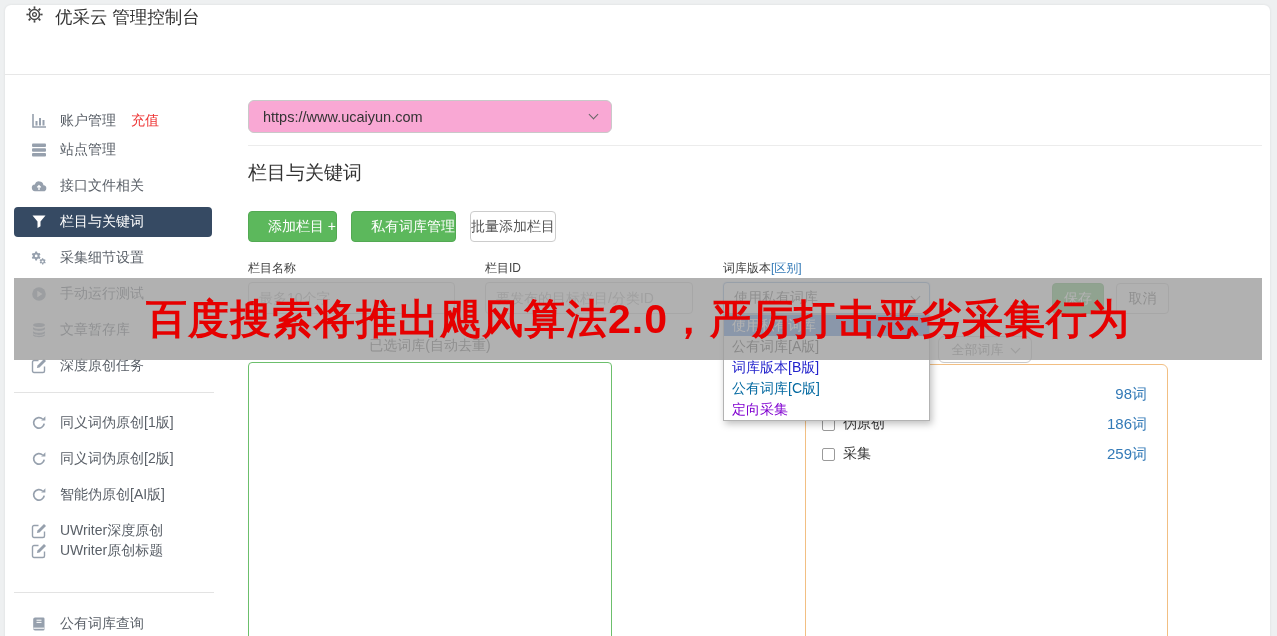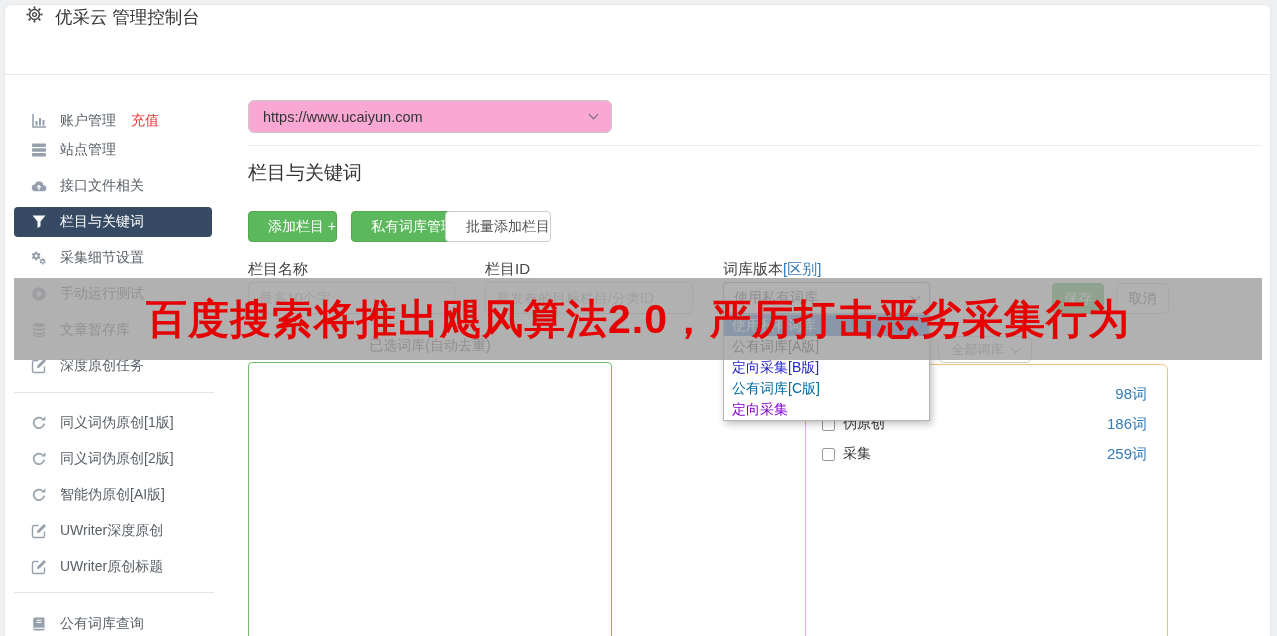--- a/index.html
+++ b/index.html
@@ -24,21 +24,21 @@
     border:1px solid #c9c9c9; border-radius:6px; background:#f9a8d4; display:flex;
     align-items:center; padding:0 14px; font-size:14.5px; color:#333; cursor:pointer; }
   .chev { width:7px; height:7px; border-right:1.8px solid #666; border-bottom:1.8px solid #666;
     transform:rotate(45deg); margin-left:auto; margin-top:-4px; }
   .content-div { position:absolute; left:248px; top:145px; width:1014px; height:1px; background:#ececec; }
   .sec-title { position:absolute; left:248px; top:160px; font-size:19px; color:#333; font-weight:400; }
   .btn { position:absolute; top:211px; height:31px; border-radius:4px; font-size:14px;
     display:flex; align-items:center; justify-content:flex-end; cursor:pointer; }
   .btn-green { background:#5cb85c; color:#fff; border:1px solid #53a953; }
   .btn-white { background:#fff; color:#555; border:1px solid #ccc; }
-  .flabel { position:absolute; top:260px; font-size:15px; color:#444; }
+  .flabel { position:absolute; top:260px; font-size:12px; color:#444; }
   .link-blue { color:#337ab7; cursor:pointer; }
   .inp { position:absolute; top:282px; height:32px; border:1px solid #ccc; border-radius:4px;
     background:#fff; font-size:14px; color:#333; padding:0 10px;
     font-family:"Liberation Sans", sans-serif; }
   .inp::placeholder { color:#aaa; }
   .sel2 { position:absolute; left:723px; top:282px; width:207px; height:32px;
     border:1px solid #84a9d8; border-radius:4px; background:#fff; display:flex;
     align-items:center; padding:0 10px; font-size:14px; color:#555; cursor:pointer;
     box-shadow:0 0 2px rgba(80,130,200,.35); }
   .fbtn { position:absolute; top:283px; height:31px; border-radius:4px; font-size:14px;
@@ -185,21 +185,21 @@
     </svg>
   <span>智能伪原创[AI版]</span>
 </div>
 <div class="sb-item" style="top:516px">
   <svg class="ic" viewBox="0 0 16 16">
       <path d="M13.5 8.5V13a1.5 1.5 0 0 1-1.5 1.5H3A1.5 1.5 0 0 1 1.5 13V4A1.5 1.5 0 0 1 3 2.5h4.5" fill="none" stroke="#96a0ad" stroke-width="1.4"></path>
       <path d="M6.5 7.5L13 1l2 2-6.5 6.5-2.6.6z" fill="#96a0ad"></path>
     </svg>
   <span>UWriter深度原创</span>
 </div>
-<div class="sb-item" style="top:552px">
+<div class="sb-item" style="top:536px">
   <svg class="ic" viewBox="0 0 16 16">
       <path d="M13.5 8.5V13a1.5 1.5 0 0 1-1.5 1.5H3A1.5 1.5 0 0 1 1.5 13V4A1.5 1.5 0 0 1 3 2.5h4.5" fill="none" stroke="#96a0ad" stroke-width="1.4"></path>
       <path d="M6.5 7.5L13 1l2 2-6.5 6.5-2.6.6z" fill="#96a0ad"></path>
     </svg>
   <span>UWriter原创标题</span>
 </div>
 <div class="sb-div" style="top:592px"></div>
 <div class="sb-item" style="top:609px">
   <svg class="ic" viewBox="0 0 16 16">
       <path d="M4 1.5h8.2a1.3 1.3 0 0 1 1.3 1.3v10.4a1.3 1.3 0 0 1-1.3 1.3H4a1.8 1.8 0 0 1-1.8-1.8V3.3A1.8 1.8 0 0 1 4 1.5z" fill="#96a0ad"></path>
@@ -215,21 +215,21 @@
 </div>
 <div class="content-div"></div>
 <h2 class="sec-title">栏目与关键词</h2>
 
 <div class="btn btn-green" style="left:248px;width:89px">
   <span>添加栏目 +</span>
 </div>
 <div class="btn btn-green" style="left:351px;width:105px">
   <span>私有词库管理</span>
 </div>
-<div class="btn btn-white" style="left:445px;width:106px">
+<div class="btn btn-white" style="left:470px;width:86px">
   <span>批量添加栏目</span>
 </div>
 
 <div class="flabel" style="left:248px">栏目名称</div>
 <div class="flabel" style="left:485px">栏目ID</div>
 <div class="flabel" style="left:723px">
   <span>词库版本</span><span class="link-blue">[区别]</span>
 </div>
 
 <input class="inp" style="left: 248px; width: 207px;" placeholder="最多10个字">
@@ -266,20 +266,20 @@
   <div class="th-row" style="top:78px">
     <span class="cbx"></span>
     <span class="th-label">采集</span>
     <span class="th-count">259词</span>
   </div>
 </div>
 
 <div class="menu">
   <div class="opt opt-sel">使用私有词库</div>
   <div class="opt opt-a">公有词库[A版]</div>
-  <div class="opt opt-b">定向采集[B版]</div>
+  <div class="opt opt-b">词库版本[B版]</div>
   <div class="opt opt-c">公有词库[C版]</div>
   <div class="opt opt-d">定向采集</div>
 </div>
 
 <div class="banner">
   <span class="banner-text">百度搜索将推出飓风算法2.0，严厉打击恶劣采集行为</span>
 </div>
 
 </body></html>

